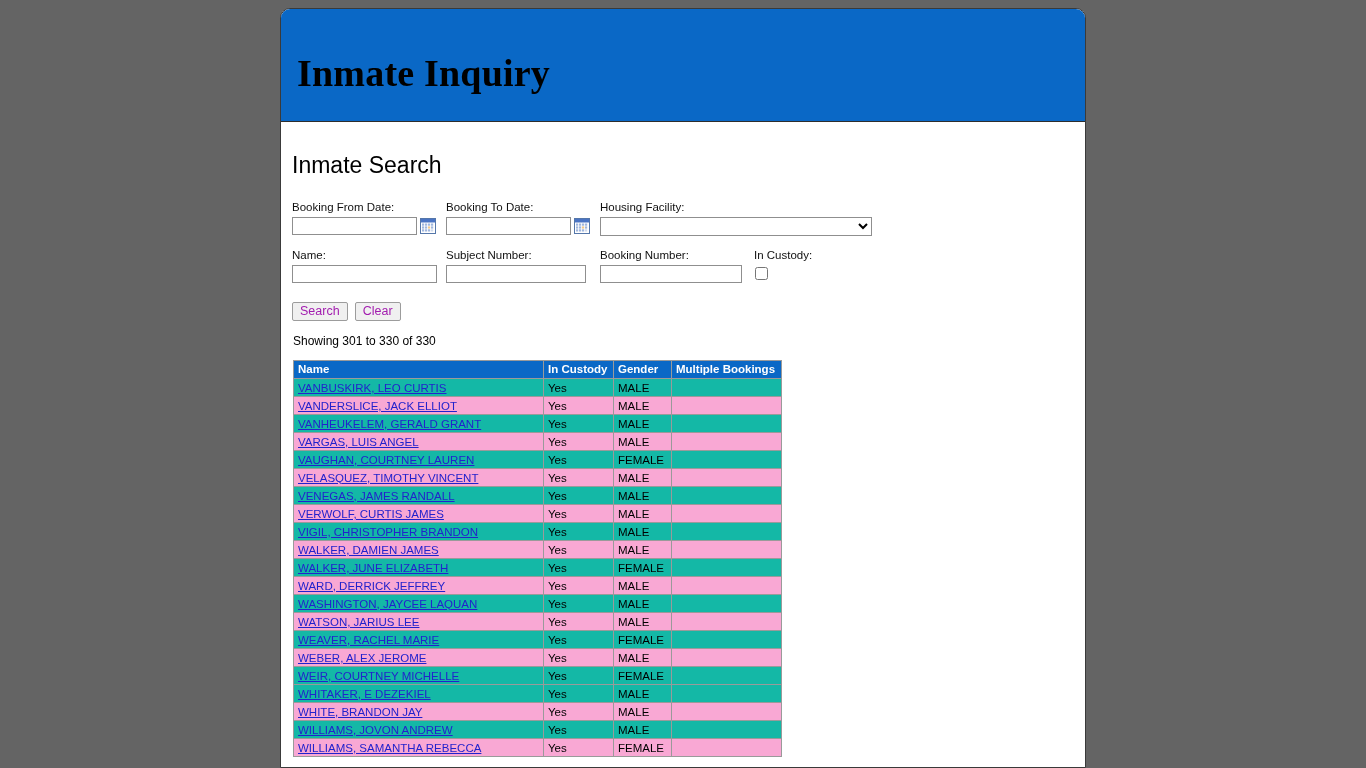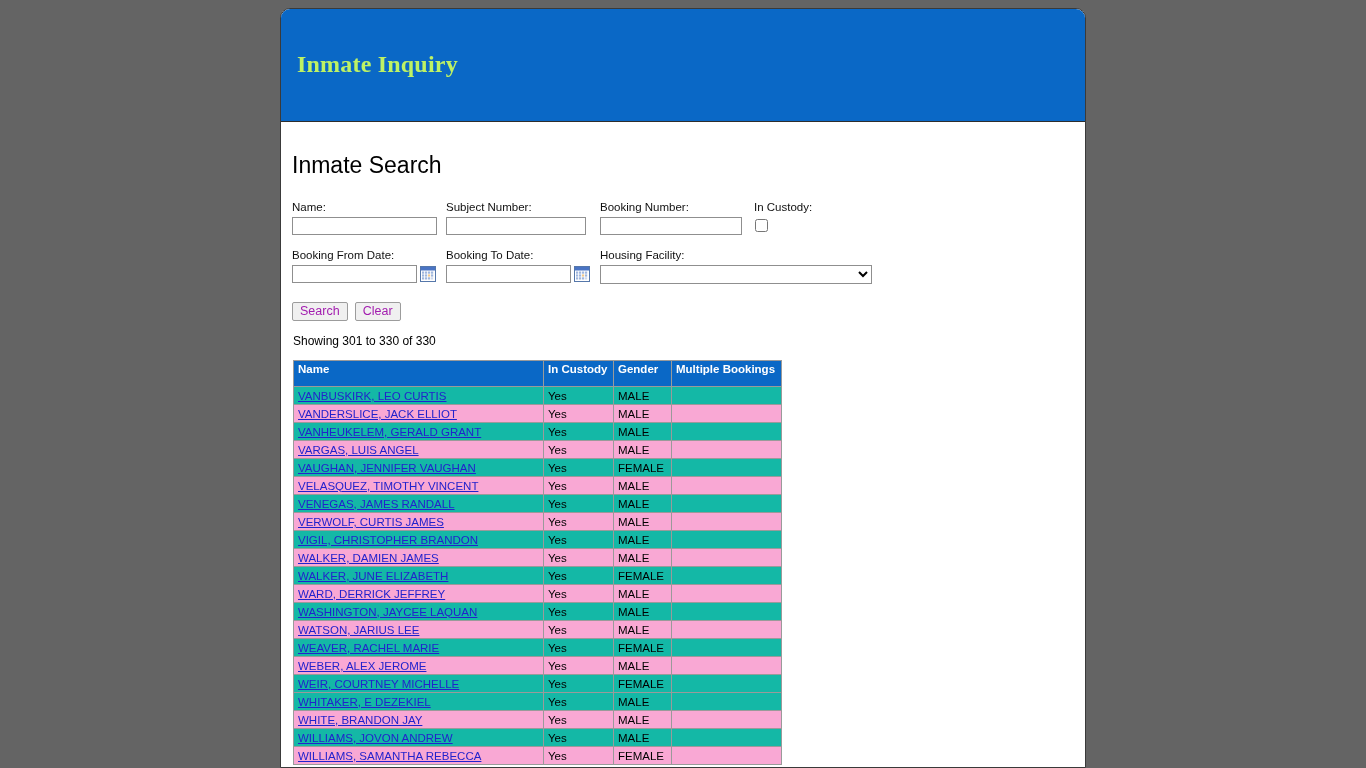--- a/index.html
+++ b/index.html
@@ -30,23 +30,23 @@
     height: 112px;
     border-top-left-radius: 9px;
     border-top-right-radius: 9px;
     border-bottom: 1px solid #2d2d2d;
     position: relative;
   }
   .banner-title {
     position: absolute;
     left: 16px;
     top: 42px;
-    color: #bef264;
+    color: #000000;
     font-family: "Liberation Serif", serif;
-    font-size: 24px;
+    font-size: 38px;
     font-weight: bold;
     letter-spacing: 0.2px;
   }
   .content {
     padding: 0 10px 0 10px;
   }
   .section-title {
     color: #000000;
     font-size: 23px;
     font-weight: normal;
@@ -131,21 +131,21 @@
     margin: 12px 0 0 2px;
     font-size: 11.5px;
     table-layout: fixed;
   }
   table.results th {
     background: #0a68c6;
     color: #ffffff;
     font-weight: bold;
     font-size: 11.5px;
     text-align: left;
-    padding: 1px 4px 10px 4px;
+    padding: 1px 4px 2px 4px;
     border: 1px solid #9a9a9a;
     height: 14px;
     white-space: nowrap;
   }
   table.results td {
     border: 1px solid #9a9a9a;
     padding: 1px 4px 1px 4px;
     height: 15px;
     color: #000;
     white-space: nowrap;
@@ -173,44 +173,20 @@
 
   <div class="banner">
     <div class="banner-title">Inmate Inquiry</div>
   </div>
 
   <div class="content">
 
     <h1 class="section-title">Inmate Search</h1>
 
     <div class="form-area">
-
-      <div class="form-row">
-
-        <div class="field" style="left:1px;">
-          <label>Name:</label>
-          <input type="text" style="width: 145px;" placeholder="">
-        </div>
-
-        <div class="field" style="left:155px;">
-          <label>Subject Number:</label>
-          <input type="text" style="width: 140px;" placeholder="">
-        </div>
-
-        <div class="field" style="left:309px;">
-          <label>Booking Number:</label>
-          <input type="text" style="width: 142px;" placeholder="">
-        </div>
-
-        <div class="field" style="left:463px;">
-          <label>In Custody:</label>
-          <input type="checkbox" style="">
-        </div>
-
-      </div>
 
       <div class="form-row">
 
         <div class="field" style="left:1px;">
           <label>Booking From Date:</label>
           <input type="text" style="width: 125px;" placeholder=""><span class="cal-icon"><svg width="16" height="16" viewBox="0 0 16 16">
                 <rect x="0.5" y="0.5" width="15" height="15" fill="#ffffff" stroke="#5577aa"></rect>
                 <rect x="1" y="1" width="14" height="3.5" fill="#4a74c4"></rect>
                 <g fill="#9fb6dd">
                   <rect x="2" y="5.5" width="2.2" height="2.2"></rect>
@@ -253,20 +229,44 @@
 
         <div class="field" style="left:309px;">
           <label>Housing Facility:</label>
           <select style="width:272px;">
             <option></option>
           </select>
         </div>
 
       </div>
 
+      <div class="form-row">
+
+        <div class="field" style="left:1px;">
+          <label>Name:</label>
+          <input type="text" style="width: 145px;" placeholder="">
+        </div>
+
+        <div class="field" style="left:155px;">
+          <label>Subject Number:</label>
+          <input type="text" style="width: 140px;" placeholder="">
+        </div>
+
+        <div class="field" style="left:309px;">
+          <label>Booking Number:</label>
+          <input type="text" style="width: 142px;" placeholder="">
+        </div>
+
+        <div class="field" style="left:463px;">
+          <label>In Custody:</label>
+          <input type="checkbox" style="">
+        </div>
+
+      </div>
+
       <div class="btn-row">
         <button class="btn" type="button">Search</button>
         <button class="btn" type="button">Clear</button>
       </div>
 
       <div class="showing">Showing 301 to 330 of 330</div>
 
     </div>
 
     <table class="results">
@@ -303,21 +303,21 @@
             <td>MALE</td>
             <td></td>
           </tr>
           <tr class="even">
             <td><a href="#">VARGAS, LUIS ANGEL</a></td>
             <td>Yes</td>
             <td>MALE</td>
             <td></td>
           </tr>
           <tr class="odd">
-            <td><a href="#">VAUGHAN, JENNIFER VAUGHAN</a></td>
+            <td><a href="#">VAUGHAN, COURTNEY LAUREN</a></td>
             <td>Yes</td>
             <td>FEMALE</td>
             <td></td>
           </tr>
           <tr class="even">
             <td><a href="#">VELASQUEZ, TIMOTHY VINCENT</a></td>
             <td>Yes</td>
             <td>MALE</td>
             <td></td>
           </tr>

